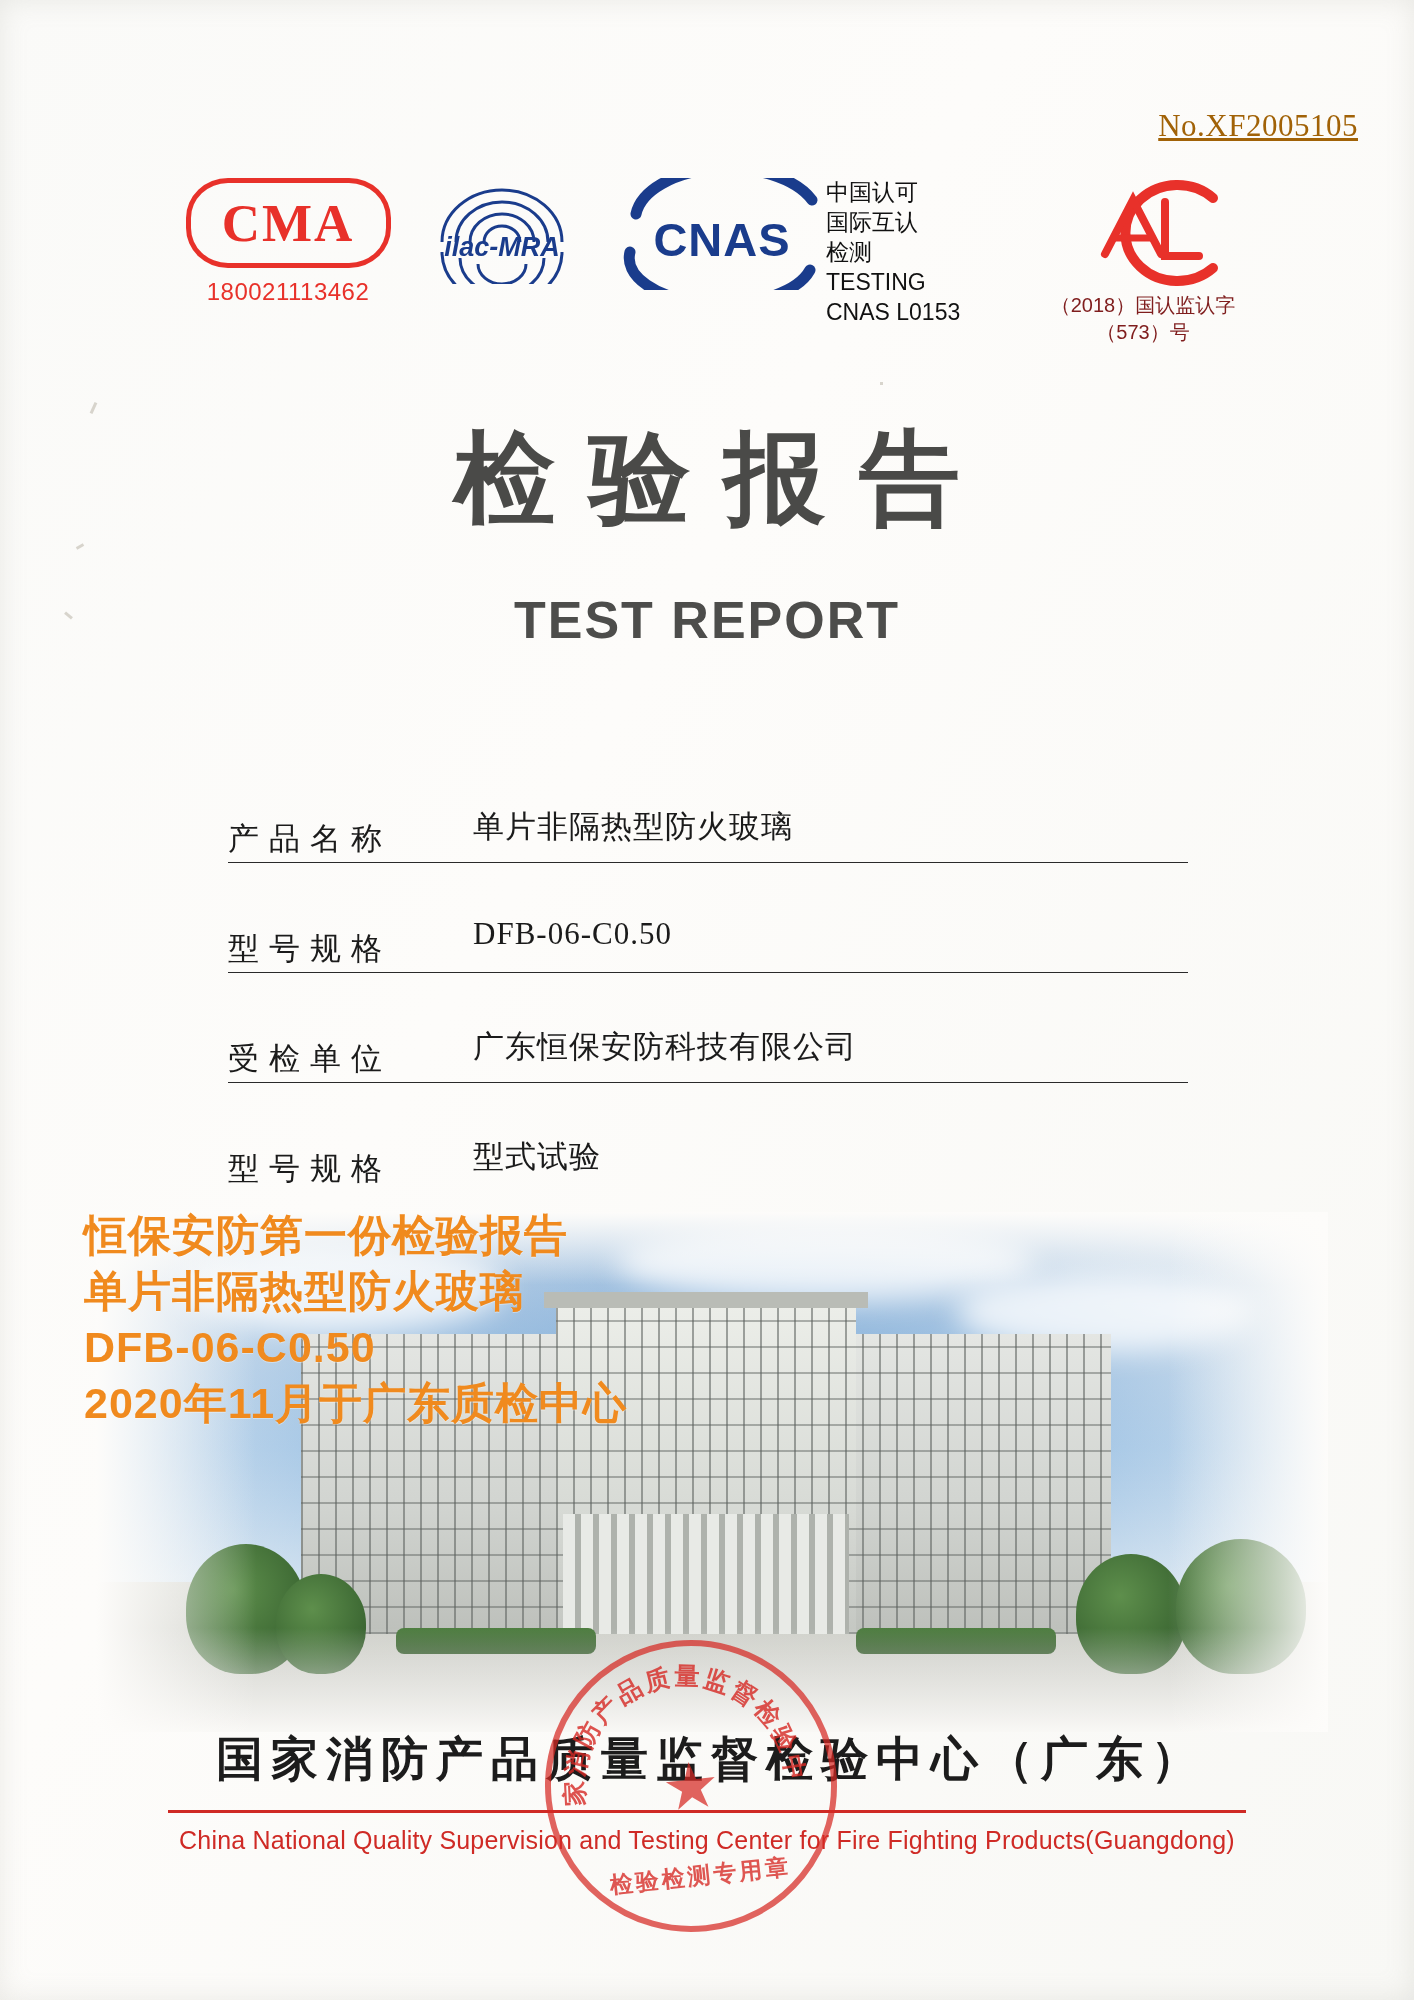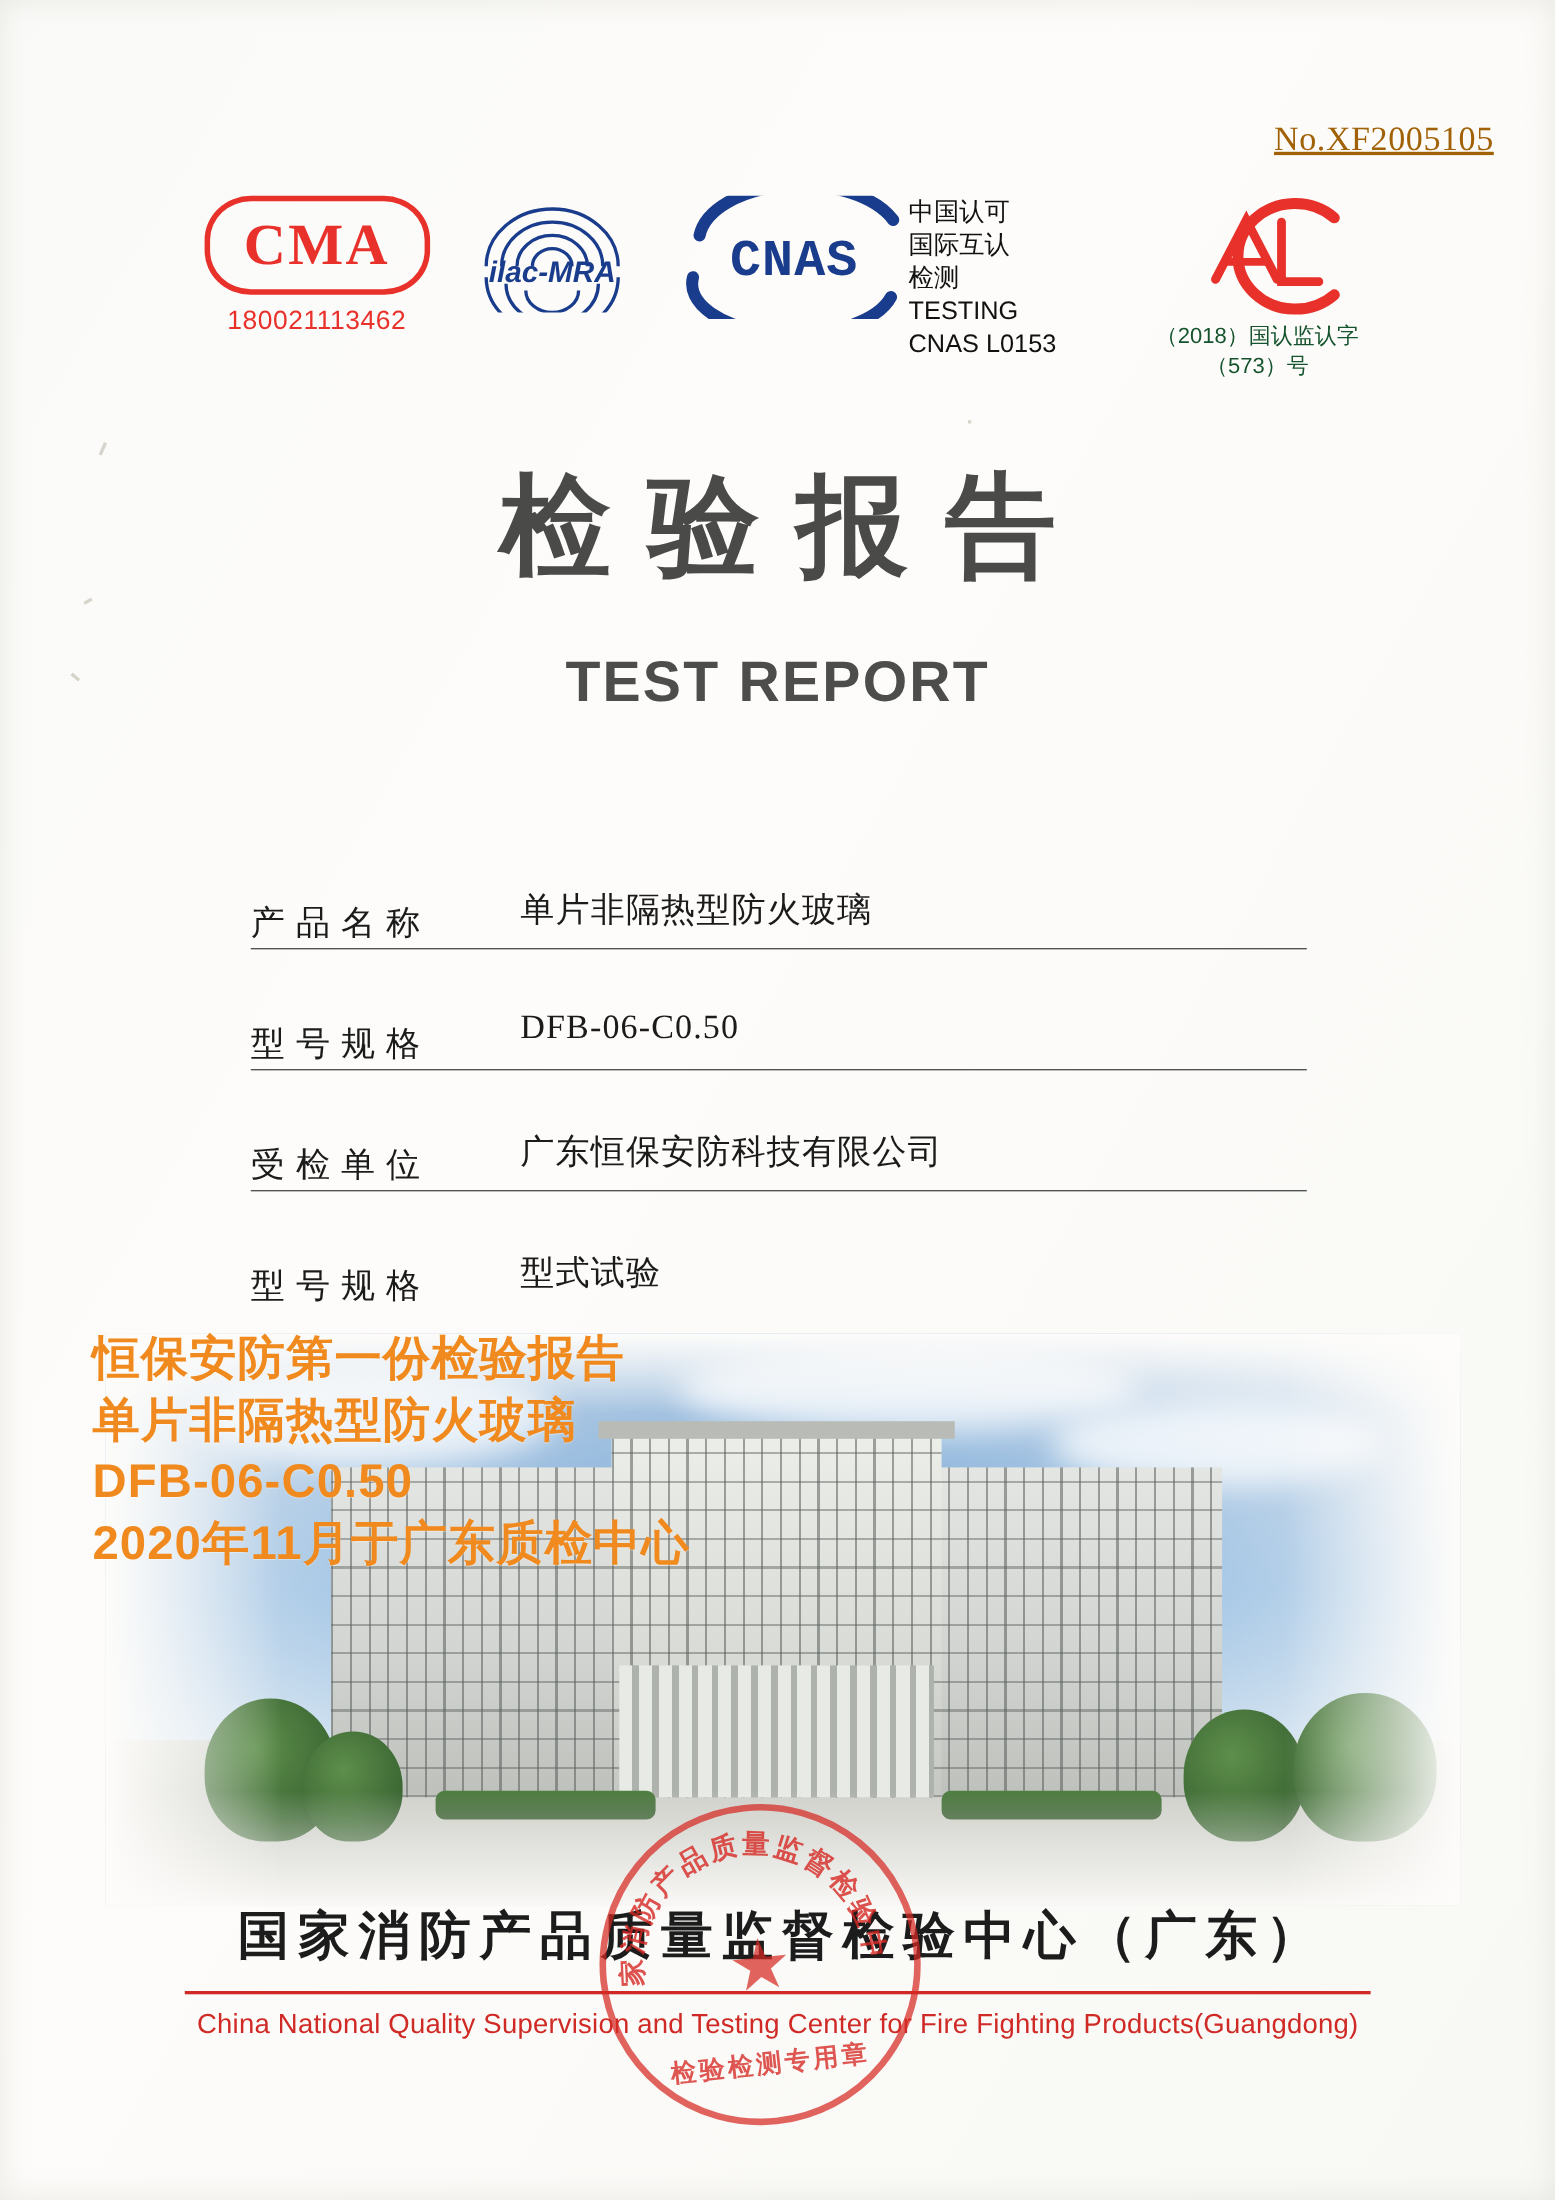--- a/index.html
+++ b/index.html
@@ -105,21 +105,21 @@
     color: #1a3c8c;
     letter-spacing: 0px;
   }
 
   
   .cnas { left: 612px; top: 0px; width: 220px; }
   .cnas .swoosh { width: 200px; height: 112px; margin: 0 auto; position: relative; }
   .cnas .word {
     position: absolute;
     left: 0; right: 0; top: 34px;
-    font-family: Liberation Mono, monospace;
+    font-family: Liberation Sans, sans-serif;
     font-weight: bold;
     font-size: 47px;
     color: #1a3c8c;
     letter-spacing: 1px;
   }
 
   
   .cnas-text {
     left: 826px; top: 0px; width: 180px;
     text-align: left;
@@ -128,21 +128,21 @@
   }
   .cnas-text div { font-size: 23px; font-family: "Liberation Sans", sans-serif; }
 
   
   .cal { left: 1018px; top: -2px; width: 250px; }
   .cal .mark {
     width: 196px; height: 110px; margin: 0 auto; position: relative;
   }
   .cal .code {
     margin-top: 6px;
-    color: #14532d;
+    color: #7f1d1d;
     font-size: 20px;
     letter-spacing: 0px;
   }
 
   
   .title-cn {
     position: absolute;
     left: 0; right: 0;
     top: 412px;
     text-align: center;

